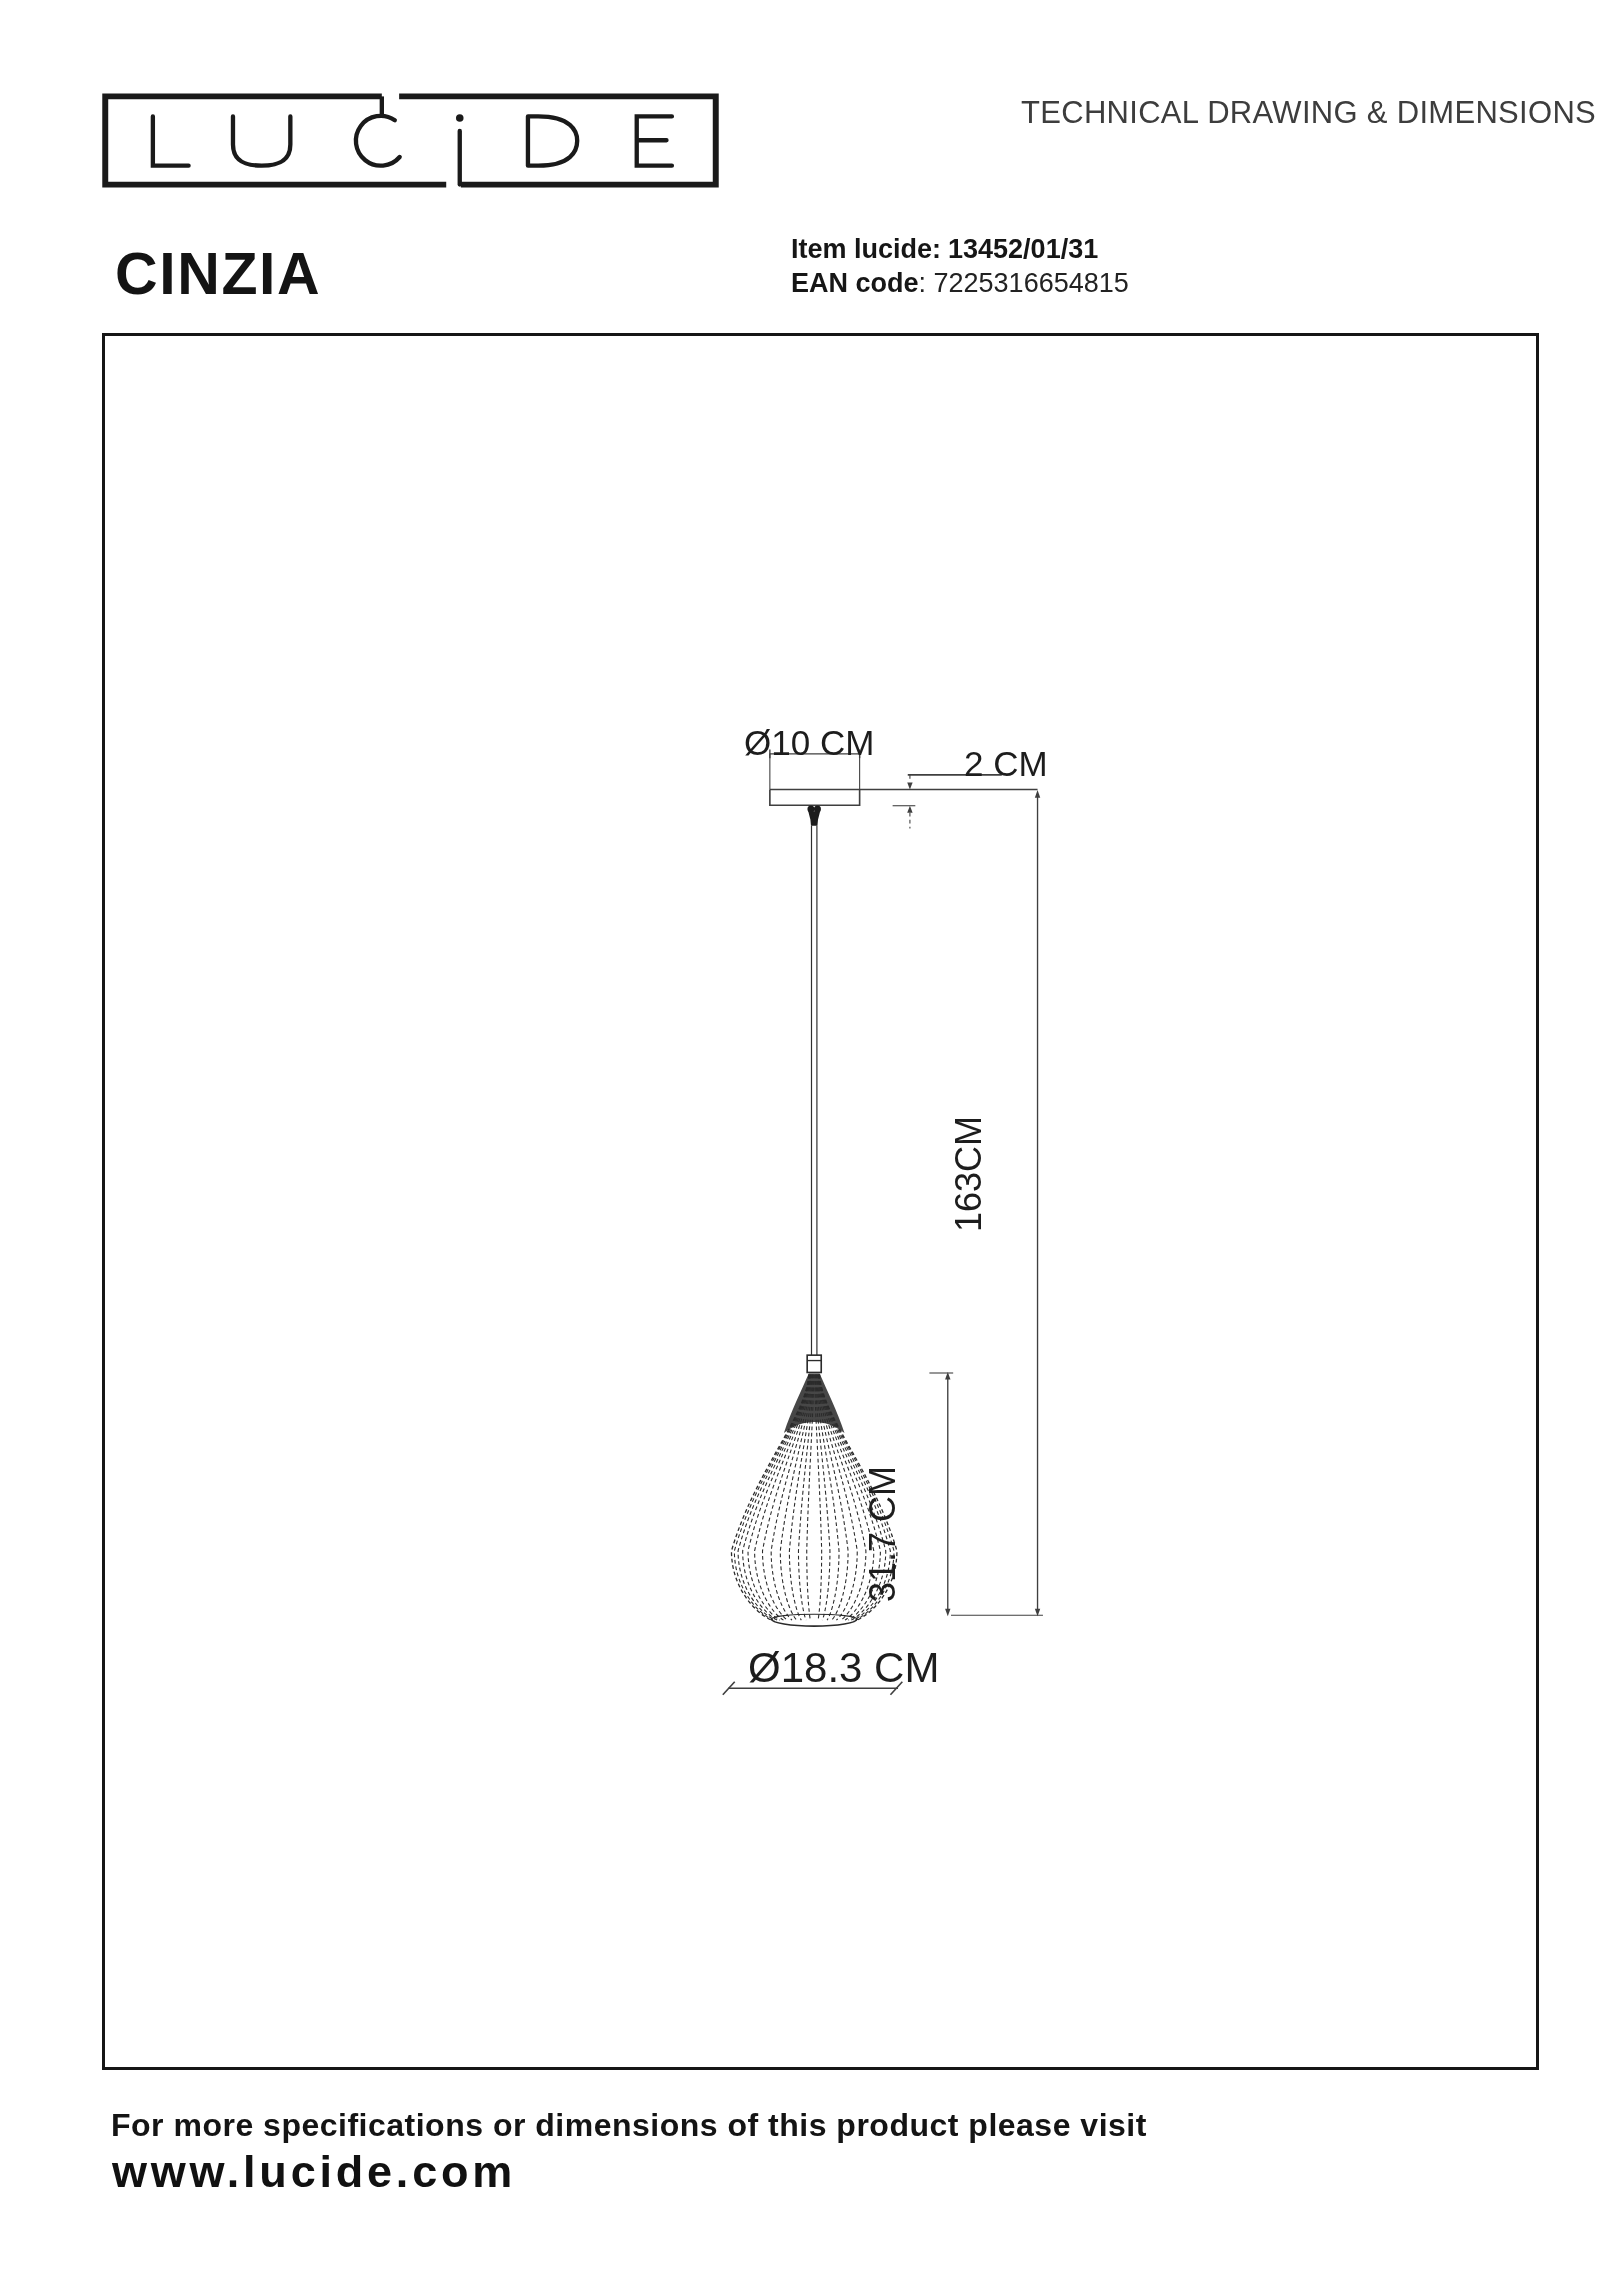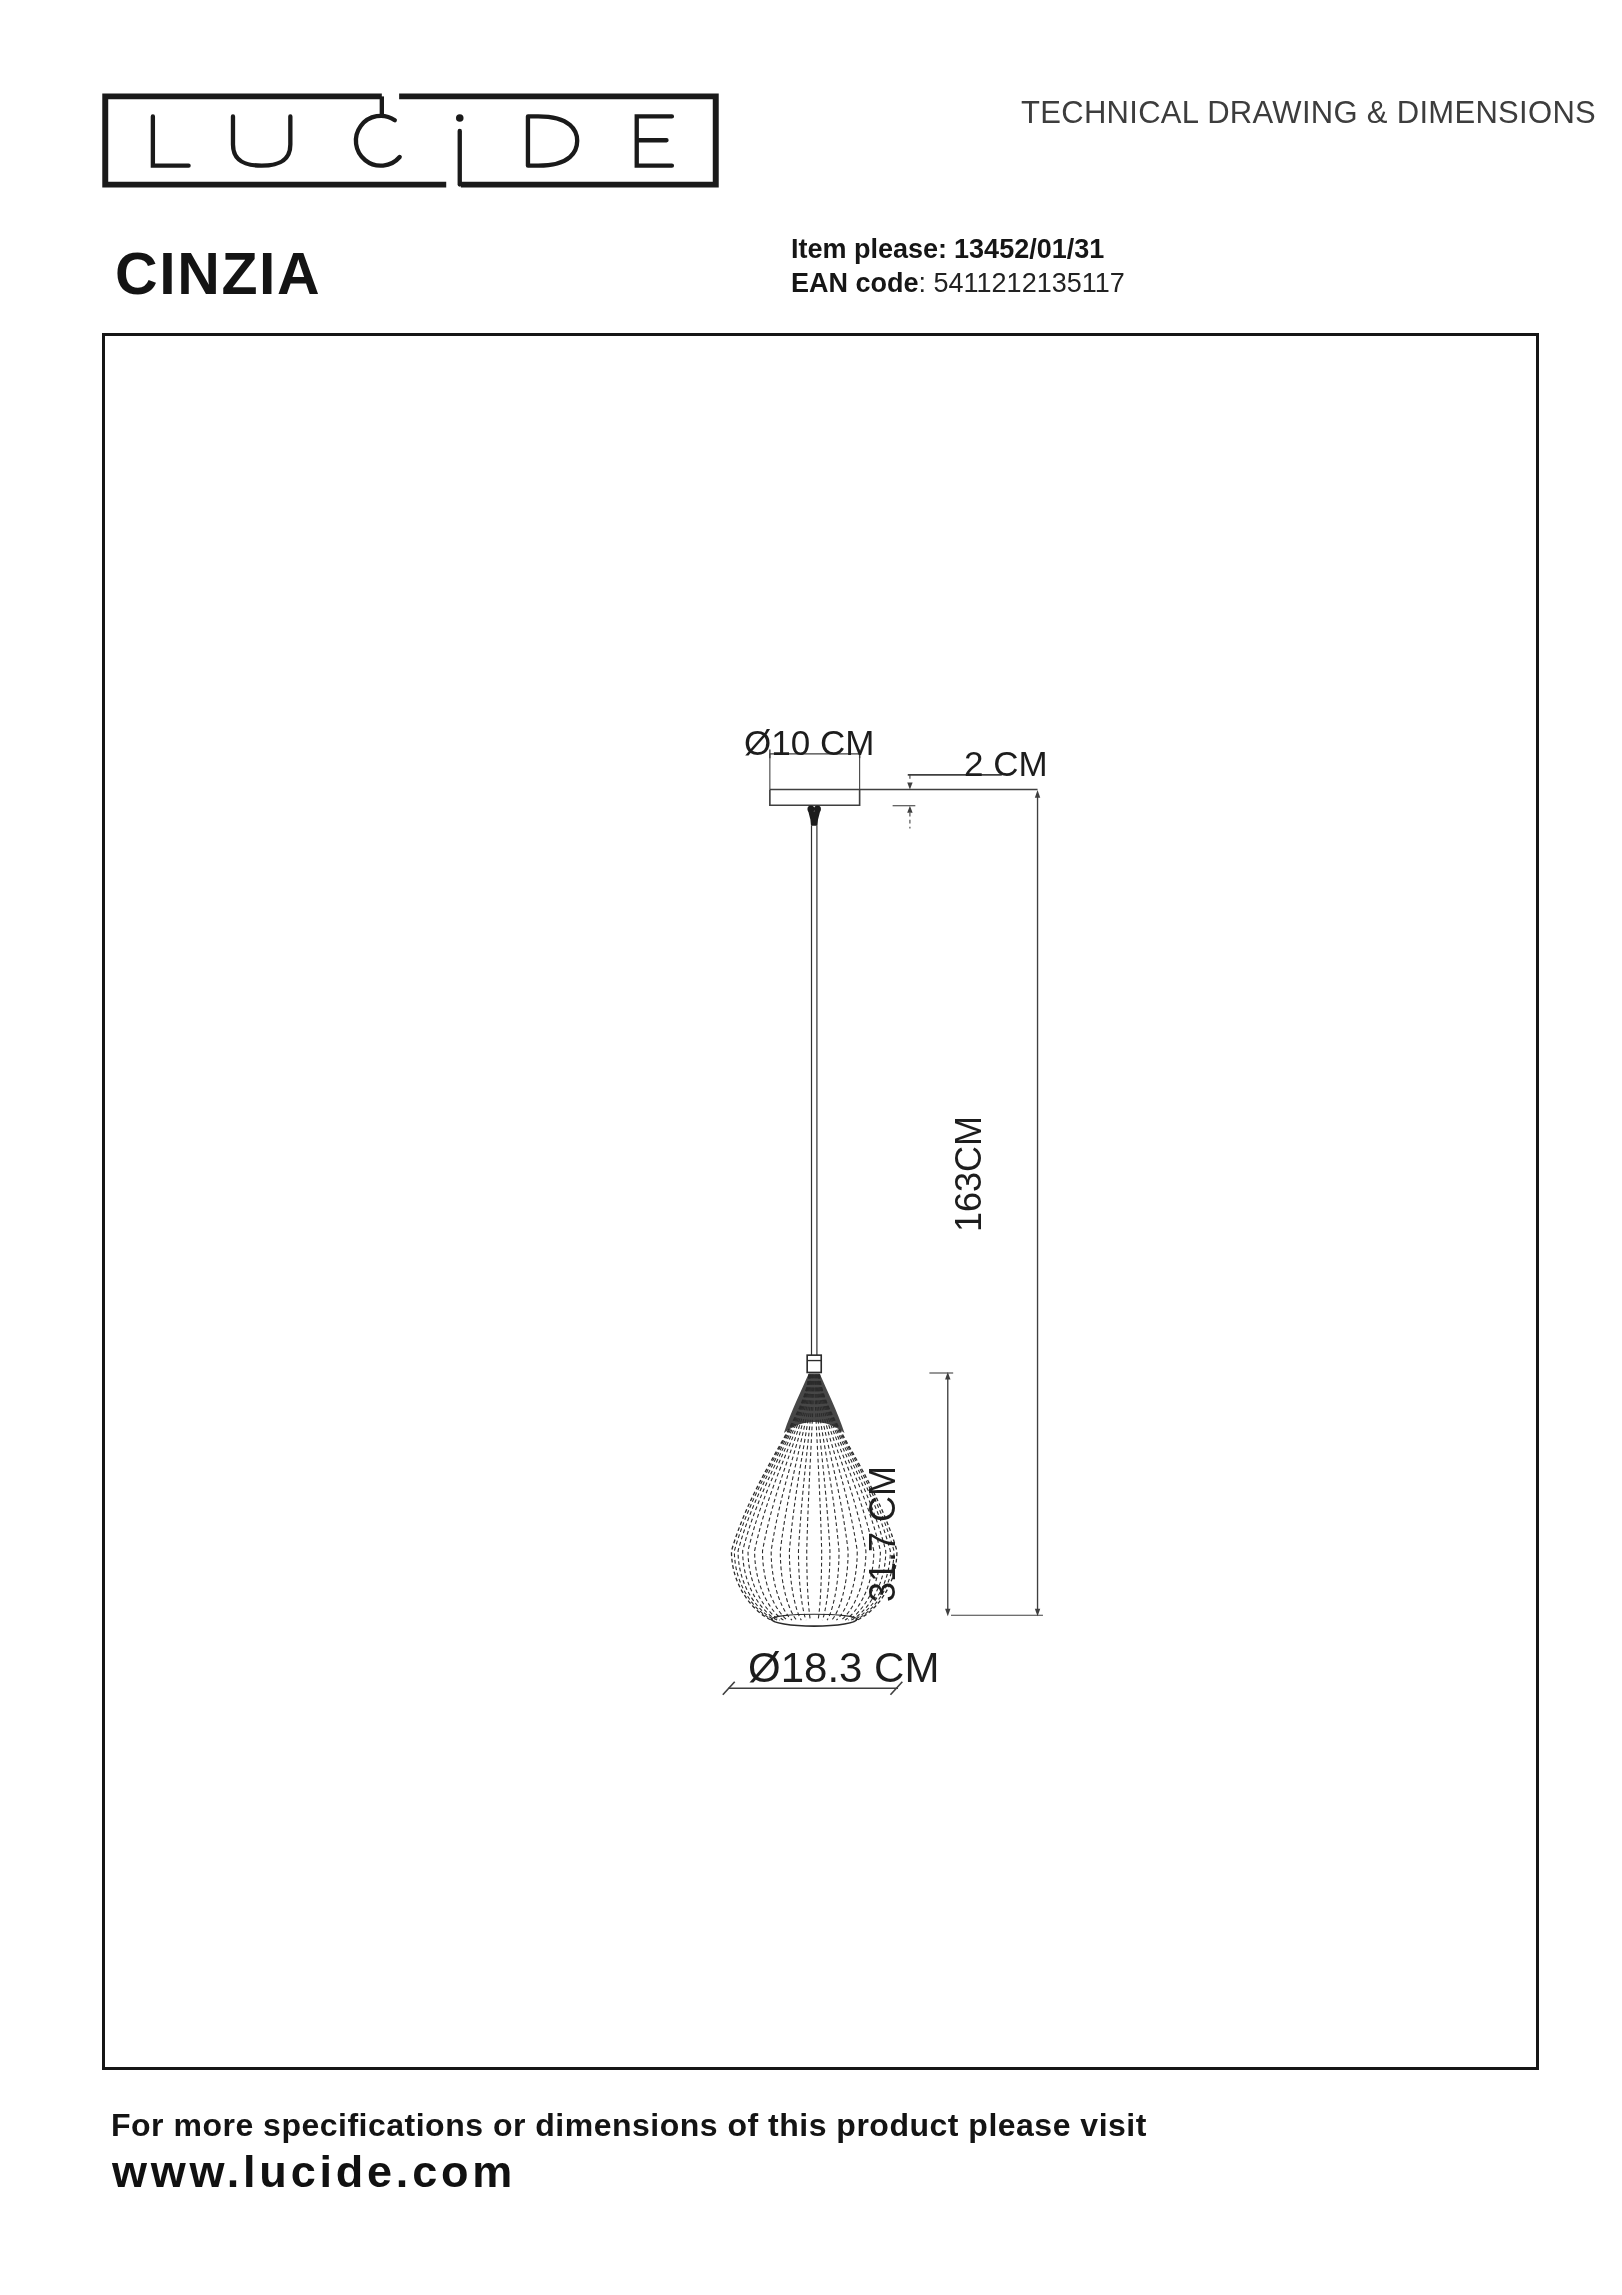--- a/index.html
+++ b/index.html
@@ -46,23 +46,23 @@
       <path d="M787 43 V134 M787 43 H806 C866 43 878 70 878 88 C878 107 866 134 806 134 H787"></path>
       <path d="M1053 43 H988 V134 H1053 M988 87 H1043"></path>
     </g>
     <circle cx="661" cy="46" r="7" fill="#1a1a1a" stroke="none"></circle>
   </g>
 </svg>
 
 <span class="abs tagline">TECHNICAL DRAWING &amp; DIMENSIONS</span>
 <span class="abs product-name">CINZIA</span>
 
-<span class="abs meta-line meta-item"><span class="lbl">Item please:</span><span class="val">13452/01/31</span></span>
+<span class="abs meta-line meta-item"><span class="lbl">Item lucide:</span><span class="val">13452/01/31</span></span>
 
-<span class="abs meta-line meta-ean"><span class="lbl">EAN code</span><span class="val">: 5411212135117</span></span>
+<span class="abs meta-line meta-ean"><span class="lbl">EAN code</span><span class="val">: 7225316654815</span></span>
 
 <div class="frame"></div>
 
 <svg class="draw-svg" viewBox="0 0 3000 4244">
   <g stroke="#3f3f3f" fill="none">
 
     <line x1="1423" y1="1460" x2="1918" y2="1460" stroke-width="3"></line>
 
     <path d="M1423 1460 V1489 H1589 V1460" stroke-width="3"></path>
 

